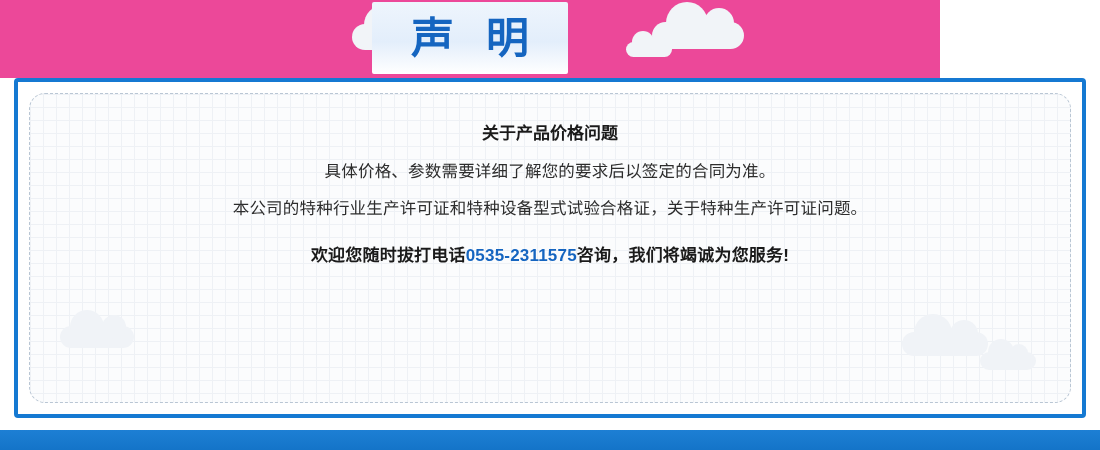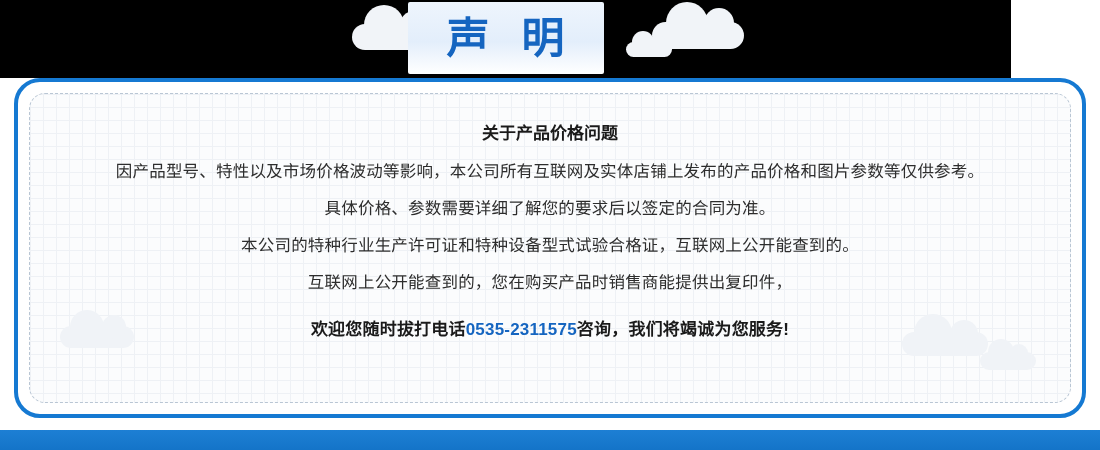--- a/index.html
+++ b/index.html
@@ -18,23 +18,23 @@
     position: relative;
     width: 1100px;
     height: 450px;
     box-sizing: border-box;
     background: #ffffff;
   }
 
   
   .header {
     position: relative;
-    width: 1011px;
+    width: 940px;
     height: 78px;
-    background: #000000;
+    background: #ec4899;
     overflow: hidden;
   }
 
   .title-box {
     position: absolute;
     left: 50%;
     top: 2px;
     transform: translateX(-50%);
     width: 196px;
     height: 72px;
@@ -87,21 +87,21 @@
 
   
   .card-outer {
     position: absolute;
     left: 14px;
     top: 78px;
     width: 1072px;
     height: 340px;
     box-sizing: border-box;
     border: 4px solid #1579d2;
-    border-radius: 26px;
+    border-radius: 4px;
     background: #ffffff;
     overflow: hidden;
   }
 
   .card-inner {
     position: absolute;
     left: 11px;
     top: 11px;
     right: 11px;
     bottom: 11px;
@@ -205,25 +205,23 @@
   <div class="card-outer">
     <div class="card-inner">
 
       <div class="cloud-inner cloud-e"></div>
       <div class="cloud-inner cloud-f"></div>
       <div class="cloud-inner cloud-g"></div>
 
       <div class="content">
 
         <div class="section-heading">关于产品价格问题</div>
-        <p class="para">因产品型号、特性以及市场价格波动等影响，本公司所有互联网及实体店铺上发布的产品价格和图片参数等仅供参考。</p>
         <p class="para">具体价格、参数需要详细了解您的要求后以签定的合同为准。</p>
 
-        <p class="para">本公司的特种行业生产许可证和特种设备型式试验合格证，互联网上公开能查到的。</p>
-        <p class="para">互联网上公开能查到的，您在购买产品时销售商能提供出复印件，</p>
+        <p class="para">本公司的特种行业生产许可证和特种设备型式试验合格证，关于特种生产许可证问题。</p>
 
         <div class="contact-line">
           <span>欢迎您随时拔打电话</span><span class="phone">0535-2311575</span><span>咨询，我们将竭诚为您服务!</span>
         </div>
 
       </div>
     </div>
   </div>
 
   <div class="bottom-bar"></div>

